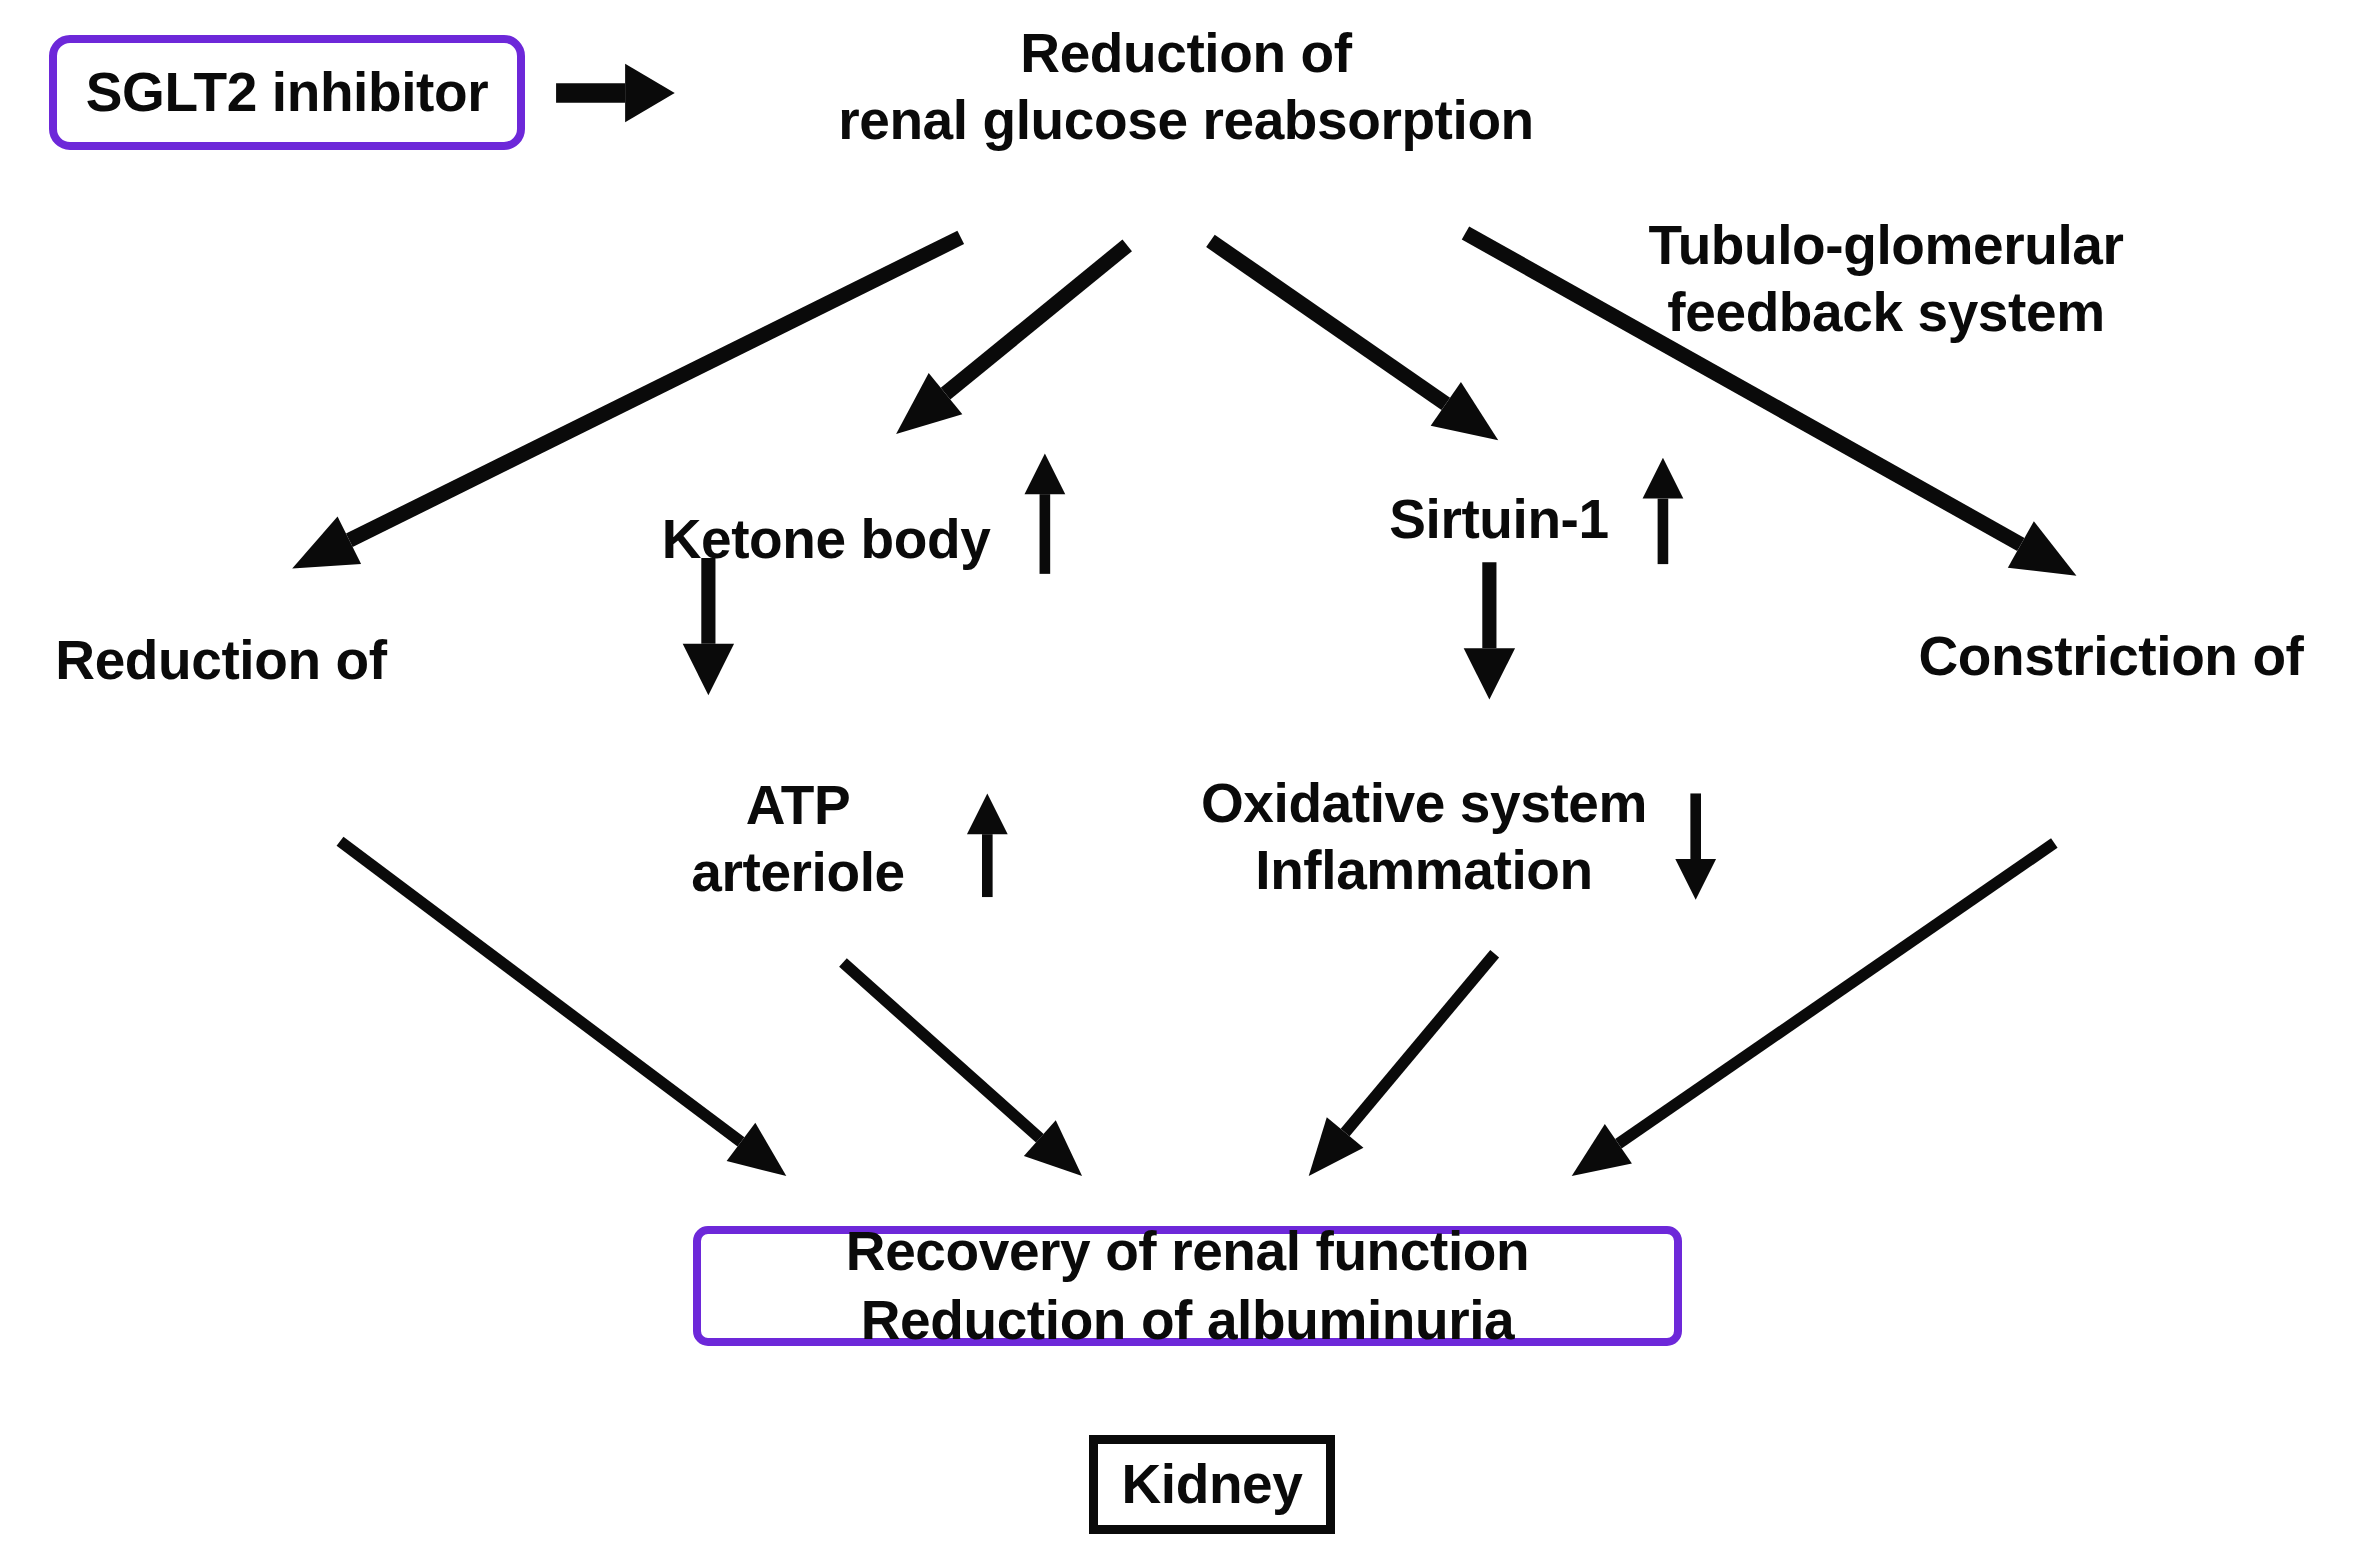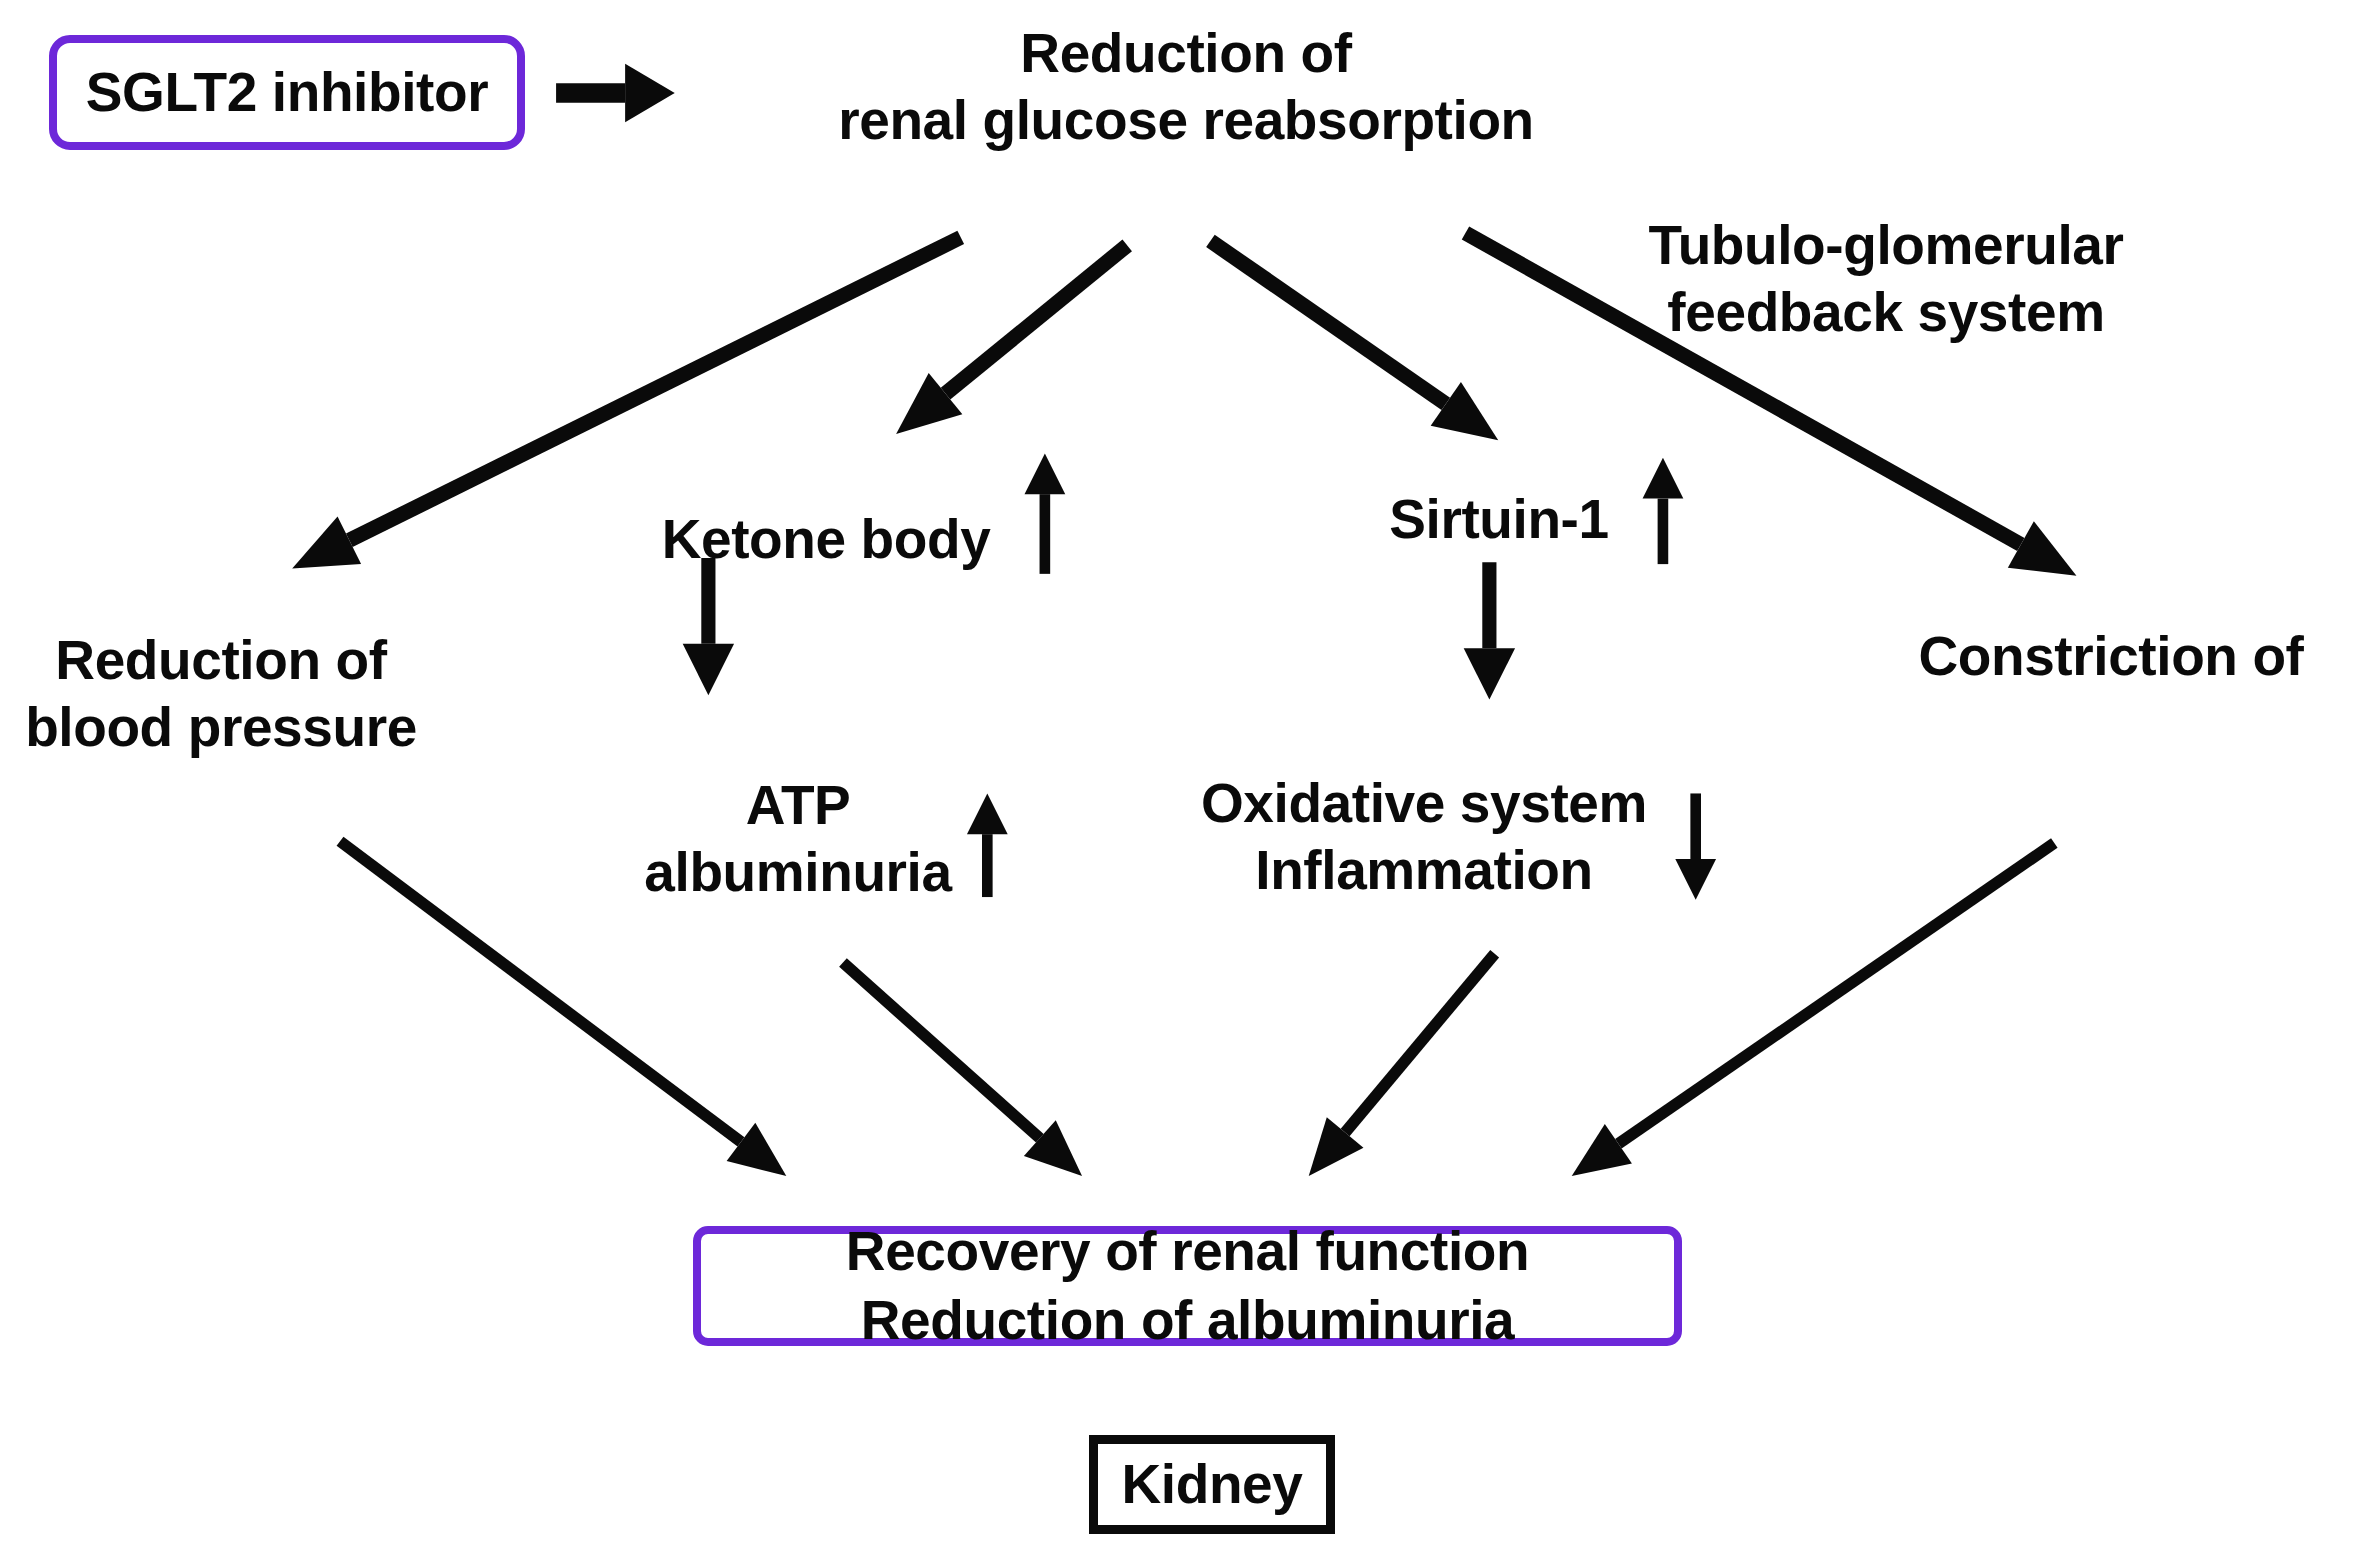--- a/index.html
+++ b/index.html
@@ -145,30 +145,29 @@
   <div class="lbl single t-ketone">
     <span>Ketone body</span>
   </div>
 
   <div class="lbl single t-sirtuin">
     <span>Sirtuin-1</span>
   </div>
 
   <div class="lbl t-bp">
     <div>Reduction of</div>
-    <div>blood pressure</div>
   </div>
 
   <div class="lbl t-constriction">
     <div>Constriction of</div>
   </div>
 
   <div class="lbl t-atp">
     <div>ATP</div>
-    <div>albuminuria</div>
+    <div>arteriole</div>
   </div>
 
   <div class="lbl t-oxid">
     <div>Oxidative system</div>
     <div>Inflammation</div>
   </div>
 
   <div class="box recovery">
     <div>Recovery of renal function</div>
     <div>Reduction of albuminuria</div>

